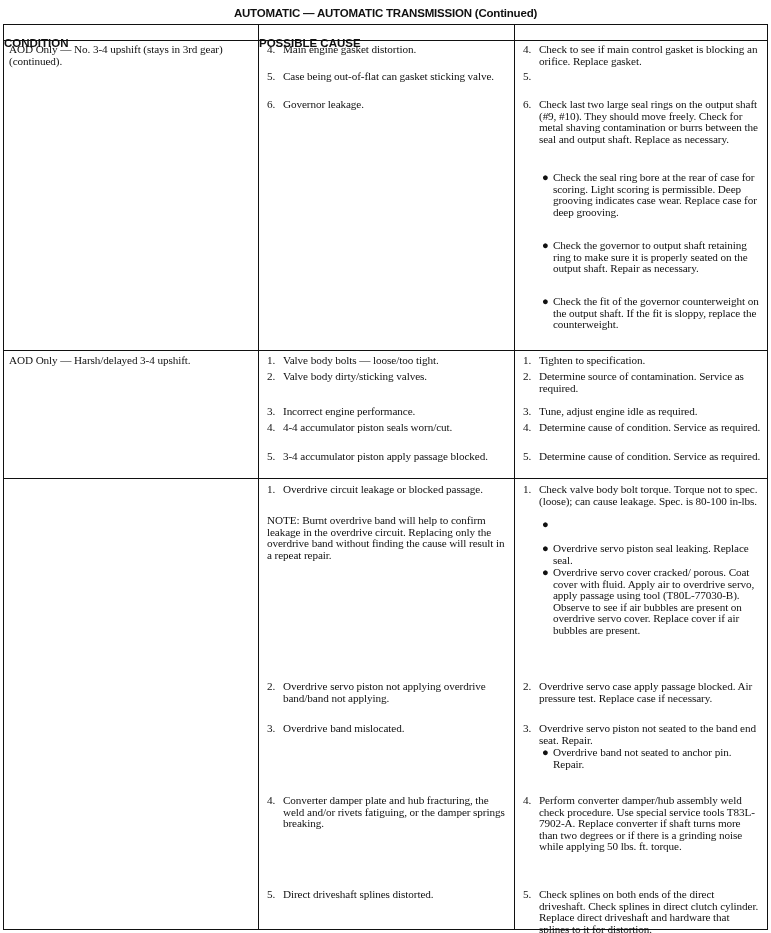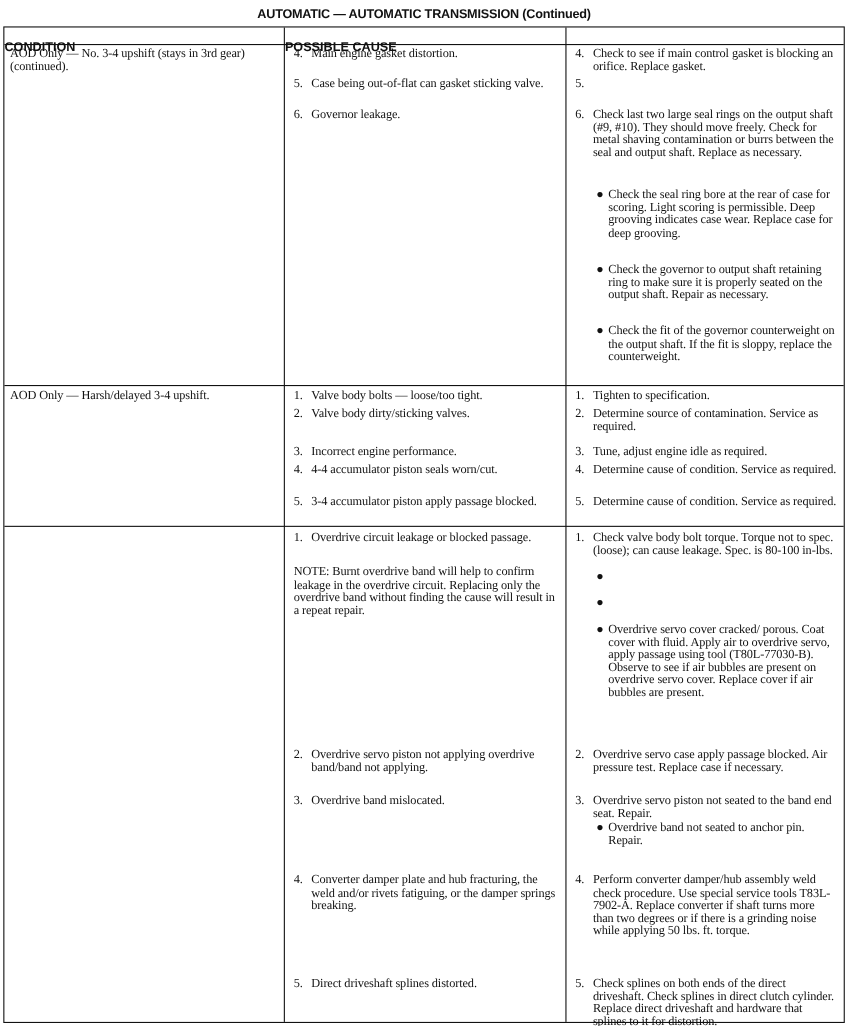--- a/index.html
+++ b/index.html
@@ -72,21 +72,21 @@
     <div class="item" style="top:0"><span class="num">1.</span><span>Overdrive circuit leakage or blocked passage.</span></div>
     <div class="note" style="top:31px">NOTE: Burnt overdrive band will help to confirm leakage in the overdrive circuit. Replacing only the overdrive band without finding the cause will result in a repeat repair.</div>
     <div class="item" style="top:197px"><span class="num">2.</span><span>Overdrive servo piston not applying overdrive band/band not applying.</span></div>
     <div class="item" style="top:239px"><span class="num">3.</span><span>Overdrive band mislocated.</span></div>
     <div class="item" style="top:311px"><span class="num">4.</span><span>Converter damper plate and hub fracturing, the weld and/or rivets fatiguing, or the damper springs breaking.</span></div>
     <div class="item" style="top:405px"><span class="num">5.</span><span>Direct driveshaft splines distorted.</span></div>
   </div>
   <div class="cell" style="left:519px;top:459px;width:242px;height:445px">
     <div class="item" style="top:0"><span class="num">1.</span><span>Check valve body bolt torque. Torque not to spec. (loose); can cause leakage. Spec. is 80-100 in-lbs.</span></div>
     <div class="bul" style="top:35px"><span class="dot">●</span></div>
-    <div class="bul" style="top:59px"><span class="dot">●</span></div>
+    <div class="bul" style="top:59px"><span class="dot">●</span><span>Overdrive servo piston seal leaking. Replace seal.</span></div>
     <div class="bul" style="top:83px"><span class="dot">●</span><span>Overdrive servo cover cracked/ porous. Coat cover with fluid. Apply air to overdrive servo, apply passage using tool (T80L-77030-B). Observe to see if air bubbles are present on overdrive servo cover. Replace cover if air bubbles are present.</span></div>
     <div class="item" style="top:197px"><span class="num">2.</span><span>Overdrive servo case apply passage blocked. Air pressure test. Replace case if necessary.</span></div>
     <div class="item" style="top:239px"><span class="num">3.</span><span>Overdrive servo piston not seated to the band end seat. Repair.</span></div>
     <div class="bul" style="top:263px"><span class="dot">●</span><span>Overdrive band not seated to anchor pin. Repair.</span></div>
     <div class="item" style="top:311px"><span class="num">4.</span><span>Perform converter damper/hub assembly weld check procedure. Use special service tools T83L-7902-A. Replace converter if shaft turns more than two degrees or if there is a grinding noise while applying 50 lbs. ft. torque.</span></div>
     <div class="item" style="top:405px"><span class="num">5.</span><span>Check splines on both ends of the direct driveshaft. Check splines in direct clutch cylinder. Replace direct driveshaft and hardware that splines to it for distortion.</span></div>
   </div>
 </div>
 
 </body></html>

